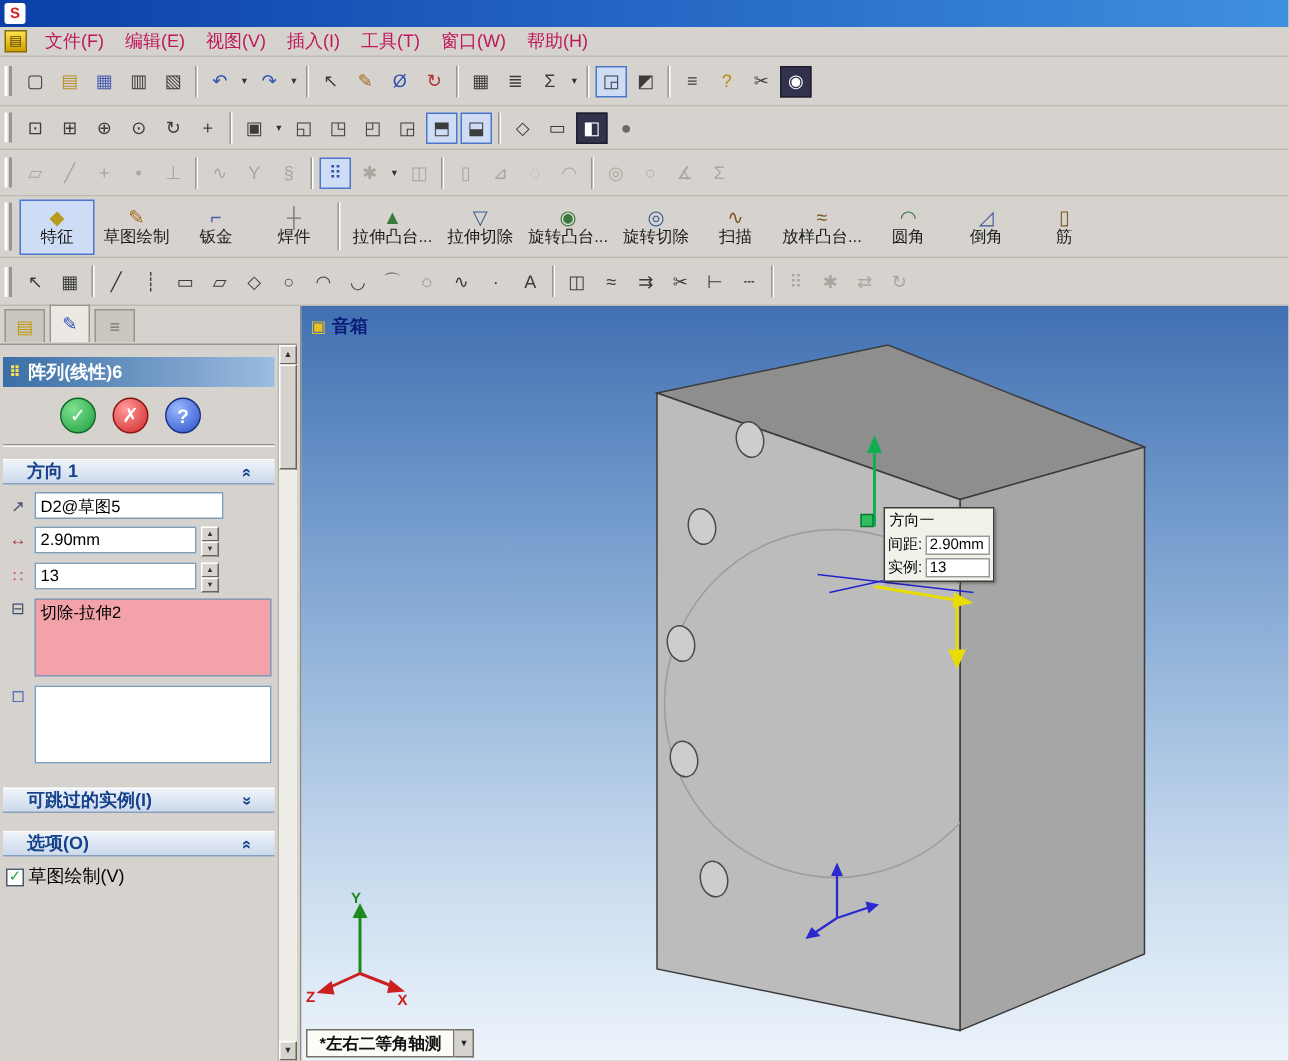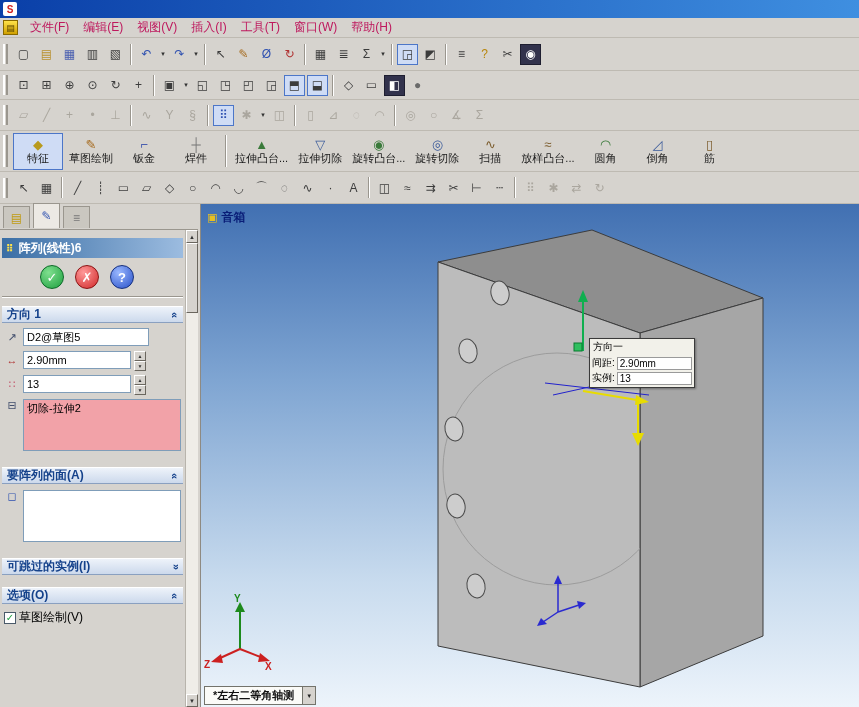--- a/index.html
+++ b/index.html
@@ -94,21 +94,21 @@
   .pm-actions{ margin-top:7px; display:flex; gap:11px; padding-left:40px; }
   .pm-btn{
     width:24px; height:24px; border-radius:50%; font-size:13px; font-weight:bold; color:#fff;
     display:flex; align-items:center; justify-content:center; border:1px solid #555;
   }
   .pm-btn.ok{ background:radial-gradient(circle at 35% 30%,#7fe08f,#1f9f3f); border-color:#0c6a28; }
   .pm-btn.cancel{ background:radial-gradient(circle at 35% 30%,#ff9a9a,#d02828); border-color:#8a1414; }
   .pm-btn.help{ background:radial-gradient(circle at 35% 30%,#9ab8ff,#2850c8); border-color:#16307e; }
   .pm-divider{ margin:7px 2px 0; border-top:1px solid #9a968e; border-bottom:1px solid #fff; }
   .group-hd{
-    margin:8px 2px 0; height:17px; padding:0 5px;
+    margin:8px 2px 0; height:17px; padding:0 16px;
     display:flex; align-items:center;
     background:linear-gradient(#eef3fa,#ccd9ec);
     border-top:1px solid #fff; border-bottom:1px solid #8aa0c0;
     color:var(--group-header-text,#15428b); font-weight:bold; font-size:12px;
   }
   .chev{ margin-left:auto; display:inline-block; font-size:11px; line-height:10px; }
   .chev.up{ transform:rotate(90deg); }
   .chev.down{ transform:rotate(-90deg); }
   .pm-row{ margin:5px 4px 0; display:flex; align-items:center; gap:3px; font-size:12px; }
   .pm-row.align-top{ align-items:flex-start; }
@@ -153,21 +153,21 @@
     position:absolute; top:204px; left:201px; right:0; bottom:0; overflow:hidden;
     background:linear-gradient(to bottom,var(--viewport-top,#4170b2) 0%,#7fa5d2 35%,#c8dbee 75%,var(--viewport-bottom,#edf4fb) 100%);
   }
   .viewport svg{ position:absolute; left:0; top:0; }
   .doc-label{
     position:absolute; left:6px; top:5px; display:flex; align-items:center; gap:4px;
     font-size:12px; color:#0a1e78; font-weight:bold;
   }
   .doc-label-ico{ font-size:11px; color:#e8c020; }
   .callout{
-    position:absolute; left:388px; top:134px; width:106px;
+    position:absolute; left:388px; top:134px; width:74px;
     background:#f2f1ea; border:1px solid #3a3a3a; padding:1px 2px 2px;
     font-size:10px; color:#000; box-shadow:1px 1px 2px rgba(0,0,0,.35);
   }
   .callout-title{ padding:0 1px 1px; }
   .callout-row{ display:flex; align-items:center; gap:2px; margin-top:1px; }
   .callout-lbl{ flex:0 0 auto; }
   .callout-val{ flex:1; background:#fff; border:1px solid #9a9a9a; padding:0 2px; line-height:11px; }
   .view-tab-wrap{ position:absolute; left:3px; bottom:2px; display:flex; }
   .view-tab{
     background:#fbfbf8; border:1px solid #73736b; padding:1px 8px;
@@ -422,24 +422,20 @@
         </div>
 
 
         <div class="pm-row align-top" style="margin-top:6px">
           <span class="row-ico">⊟</span>
           <div class="pm-listbox pink">
             <div>切除-拉伸2</div>
           </div>
         </div>
 
-        <div class="group-hd" style="margin-top:16px">
-          <span>要阵列的面(A)</span>
-          <span class="chev up">«</span>
-        </div>
         <div class="pm-row align-top" style="margin-top:6px">
           <span class="row-ico" style="color:#2e50b0">◻</span>
           <div class="pm-listbox"></div>
         </div>
 
         <div class="group-hd" style="margin-top:16px">
           <span>可跳过的实例(I)</span>
           <span class="chev down">«</span>
         </div>
 

